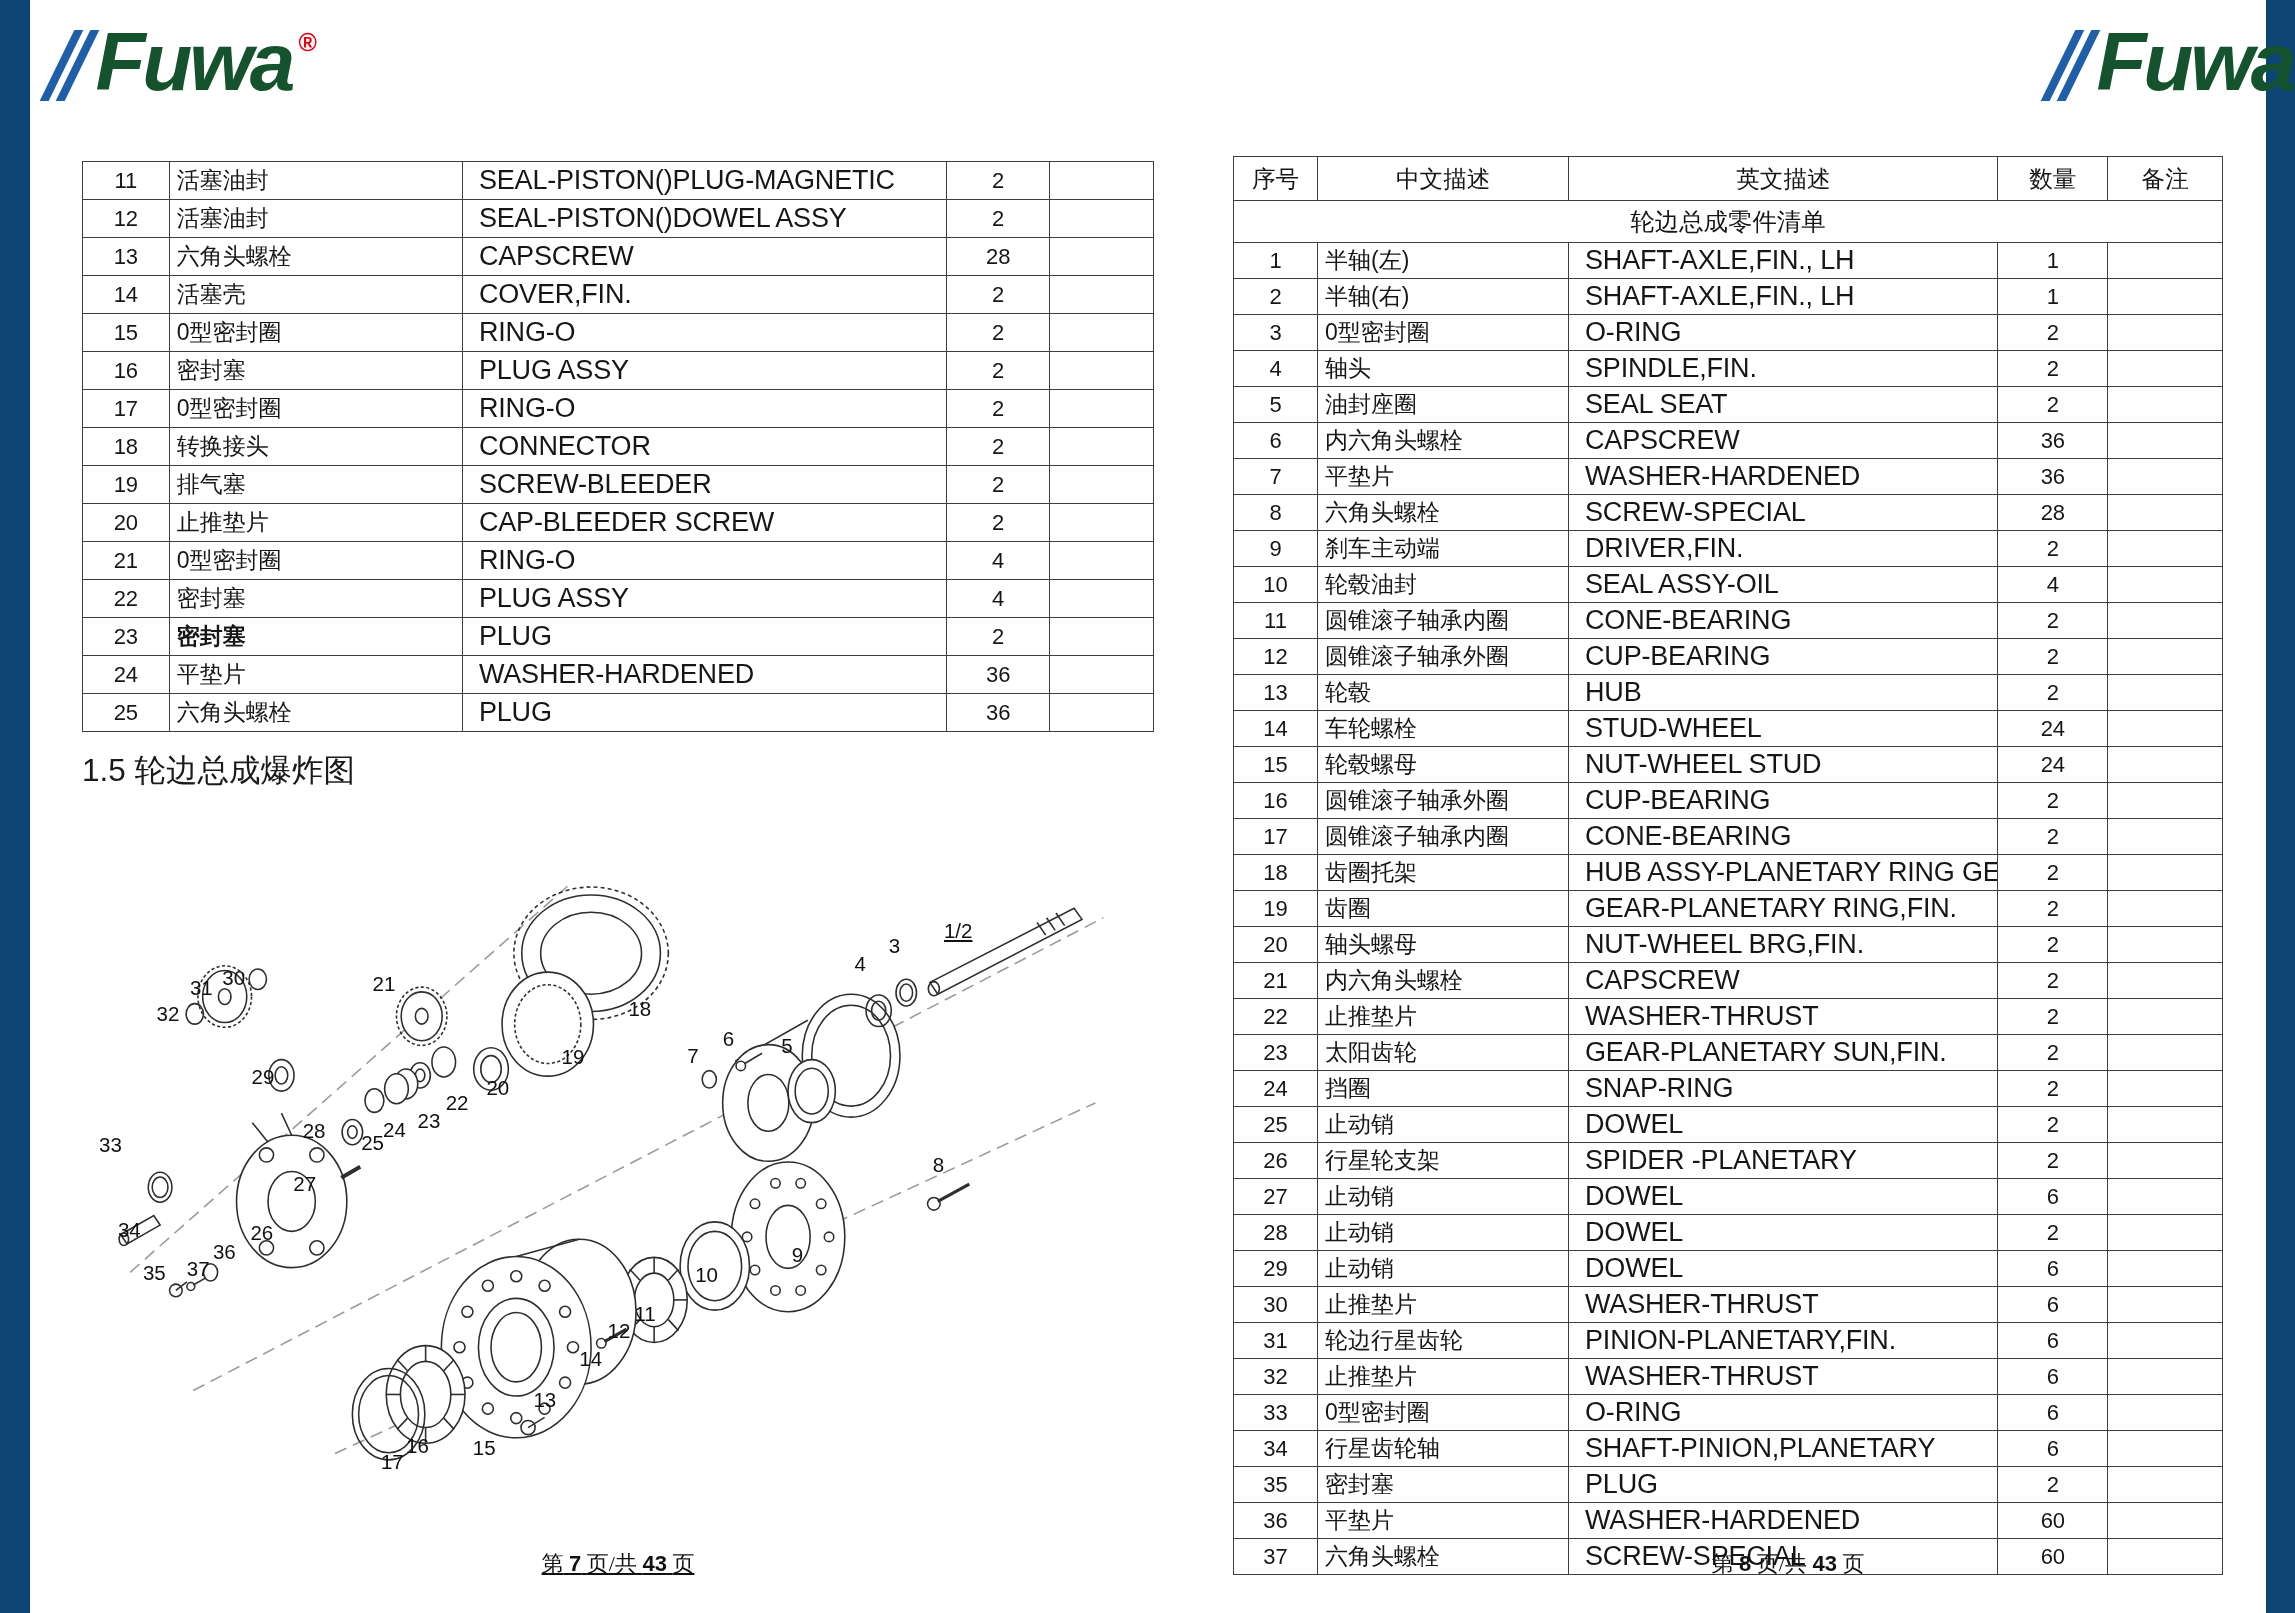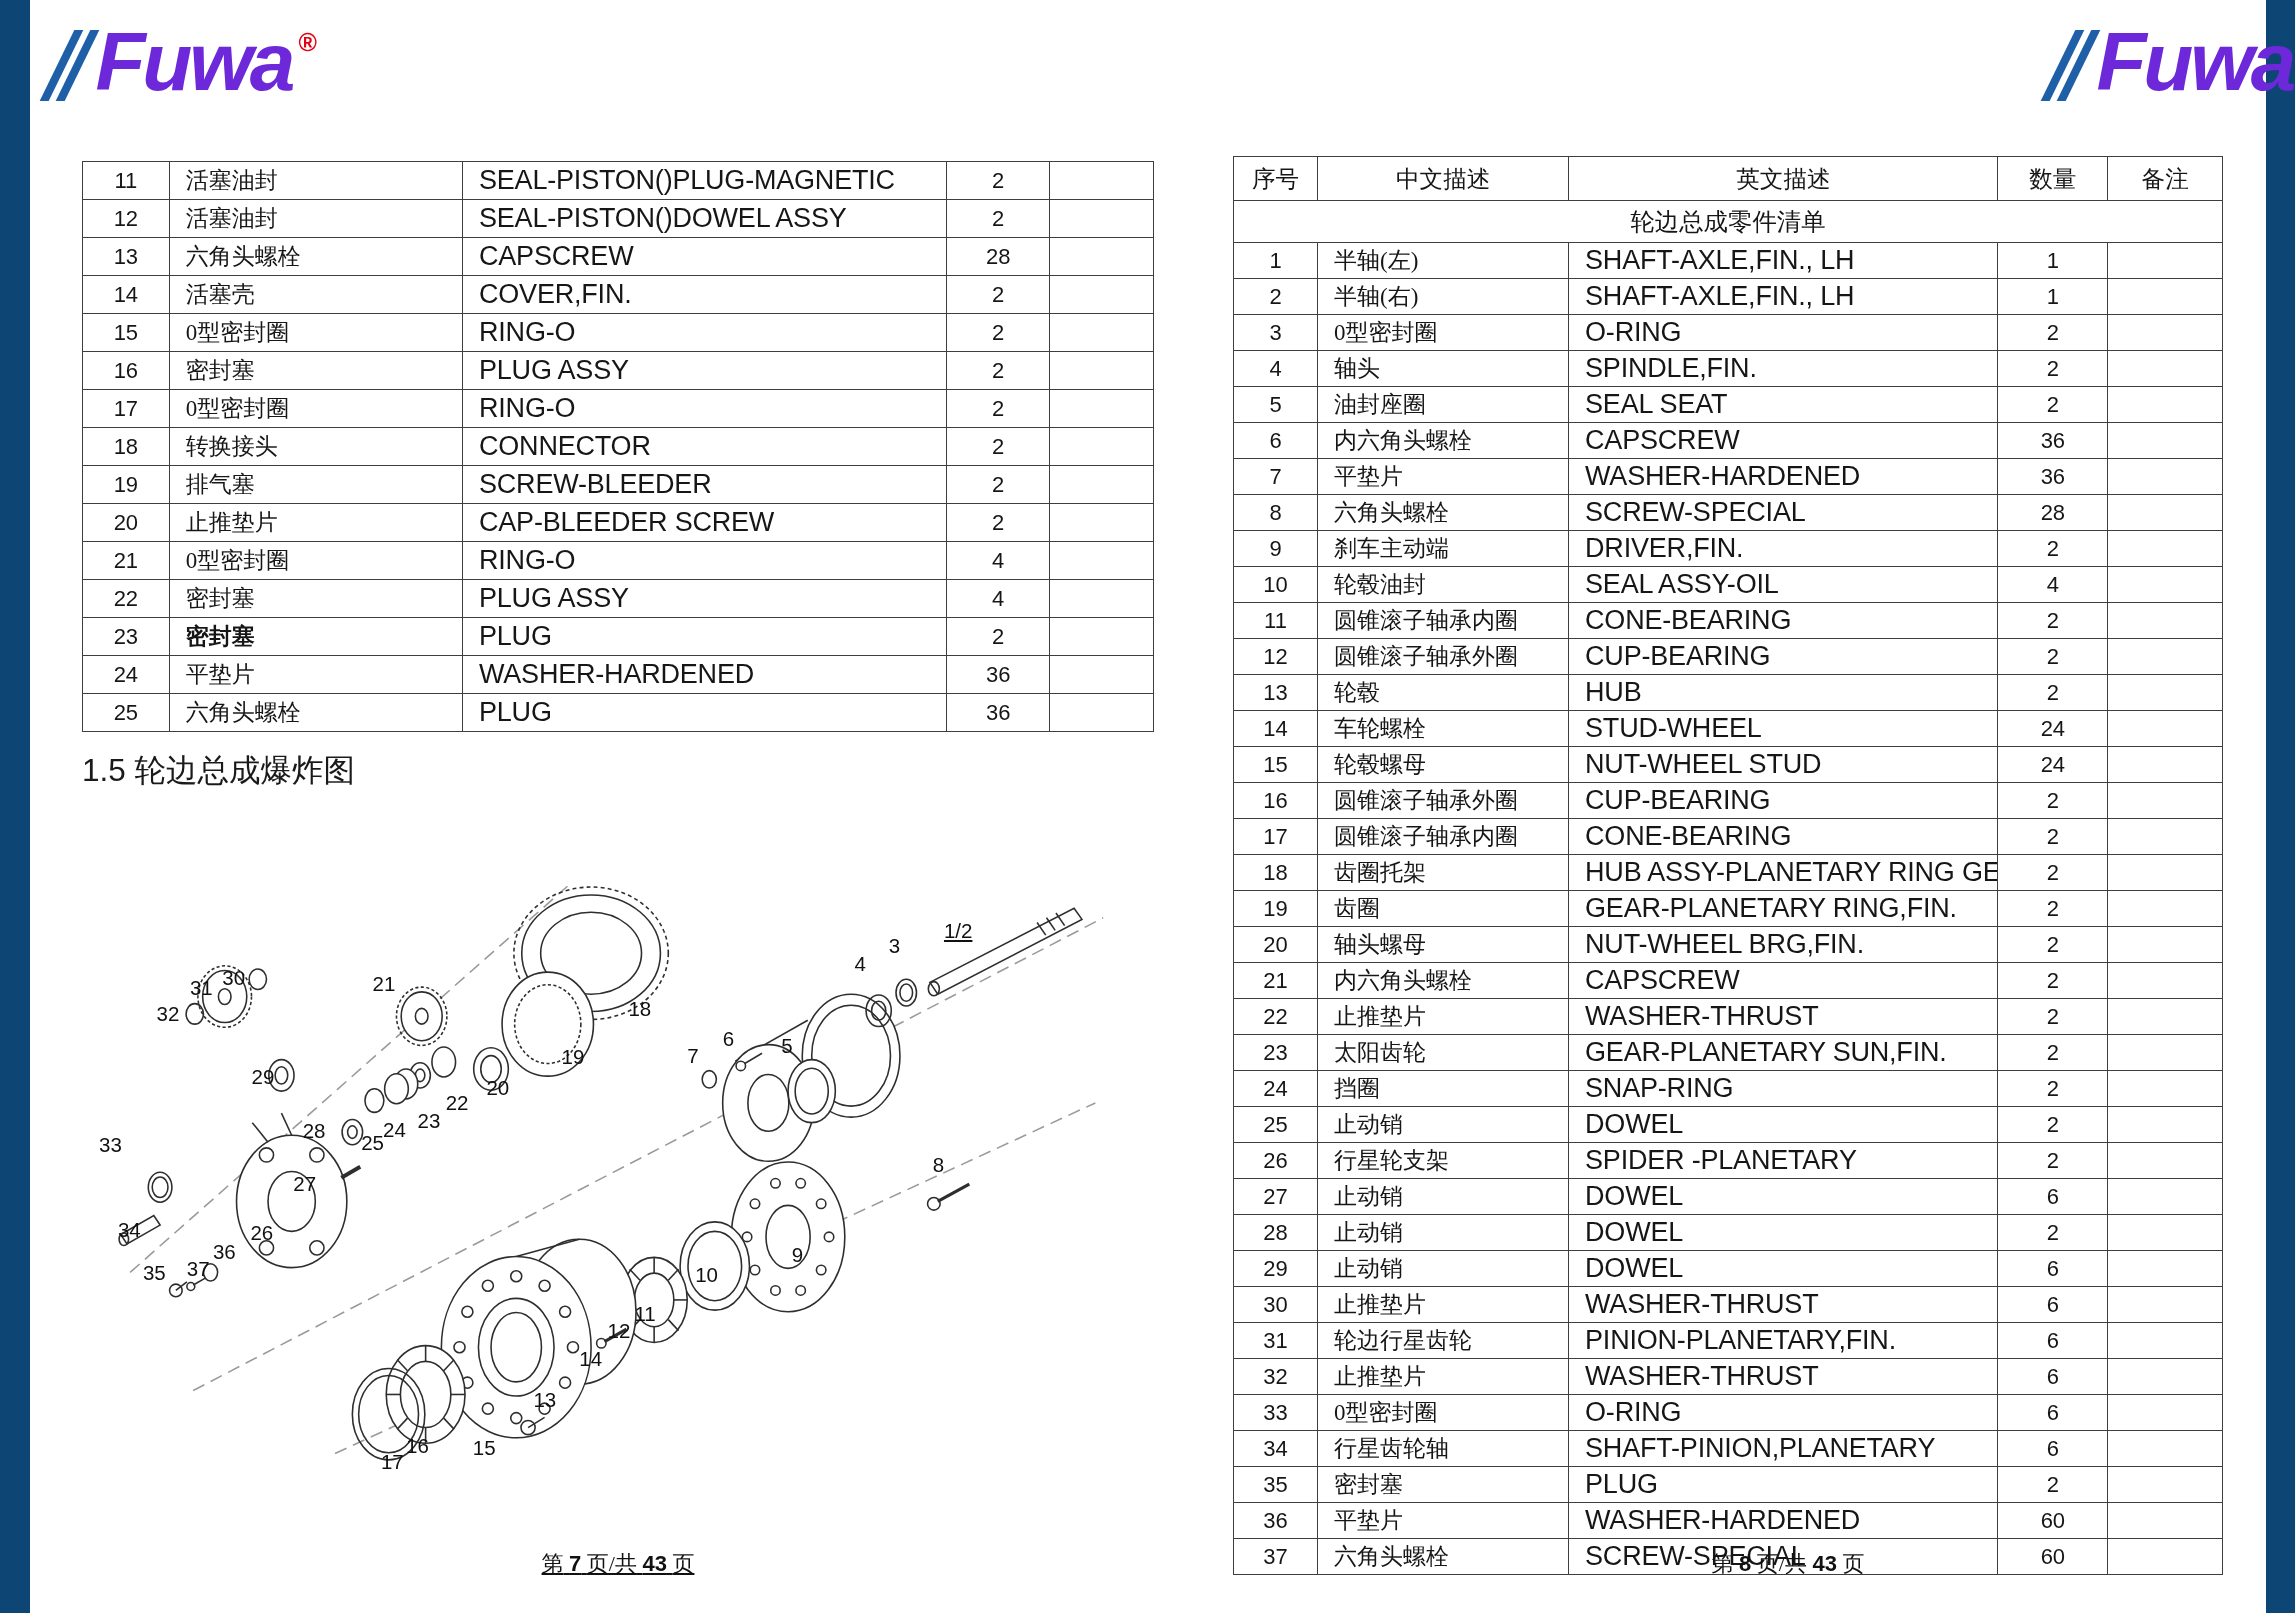--- a/index.html
+++ b/index.html
@@ -7,34 +7,34 @@
   body{font-family:"Liberation Sans",sans-serif;}
   .sheet{position:relative;width:2295px;height:1613px;background:#ffffff;overflow:hidden;}
   .edge-bar{position:absolute;top:0;width:30px;height:100%;background:#0d4675;}
   .edge-left{left:0;}
   .edge-right{left:2266px;}
 
   
   .logo{position:absolute;top:20.5px;display:flex;align-items:flex-start;}
   .slash{display:inline-block;width:8.7px;height:71px;background:#1e5fa8;transform:skewX(-26deg);margin-right:7px;margin-top:9.5px;}
   .slash.s2{margin-right:14px;}
-  .logo-text{font-family:"Liberation Sans",sans-serif;font-style:italic;font-weight:700;font-size:82px;line-height:1;color:#6d28d9;letter-spacing:-3.2px;}
+  .logo-text{font-family:"Liberation Sans",sans-serif;font-style:italic;font-weight:700;font-size:82px;line-height:1;color:#14532d;letter-spacing:-3.2px;}
   .logo-reg{font-size:25px;color:#e60012;font-weight:700;margin-left:6.3px;margin-top:7.9px;}
 
   
   table.parts{border-collapse:collapse;table-layout:fixed;background:#fff;}
   table.parts td,table.parts th{border:1.6px solid #3e3e3e;overflow:hidden;white-space:nowrap;vertical-align:middle;color:#161616;}
   .left-table{position:absolute;left:82px;top:161px;width:1072px;}
   .left-table td{height:35px;}
   .right-table{position:absolute;left:1233px;top:156px;width:990px;}
   .right-table td{height:33px;}
   .right-table .title-cell{height:39px;text-align:center;font-family:"Liberation Serif",serif;font-size:24.4px;}
   .right-table th{height:41px;text-align:center;font-family:"Liberation Serif",serif;font-size:23.6px;font-weight:400;}
   td.col-no,td.col-qty{text-align:center;font-size:22px;font-family:"Liberation Sans",sans-serif;}
-  td.col-cn{font-family:Liberation Serif, serif;font-size:23px;padding-left:16px;}
+  td.col-cn{font-family:Liberation Sans, sans-serif;font-size:23px;padding-left:7px;}
   td.col-en{font-family:"Liberation Sans",sans-serif;font-size:27px;padding-left:15.8px;letter-spacing:-0.2px;}
   td.col-remark{}
 
   .section-title{position:absolute;left:82px;top:750px;margin:0;font-family:"Liberation Sans",sans-serif;font-weight:500;font-size:31.5px;color:#1a1a1a;}
 
   
   .diagram{position:absolute;left:75px;top:831px;width:1044px;height:666px;}
   .diagram svg{position:absolute;left:0;top:0;width:100%;height:100%;}
   .dlabel{position:absolute;transform:translate(-50%,-50%);font-size:20.5px;color:#111;font-family:"Liberation Sans",sans-serif;}
 

